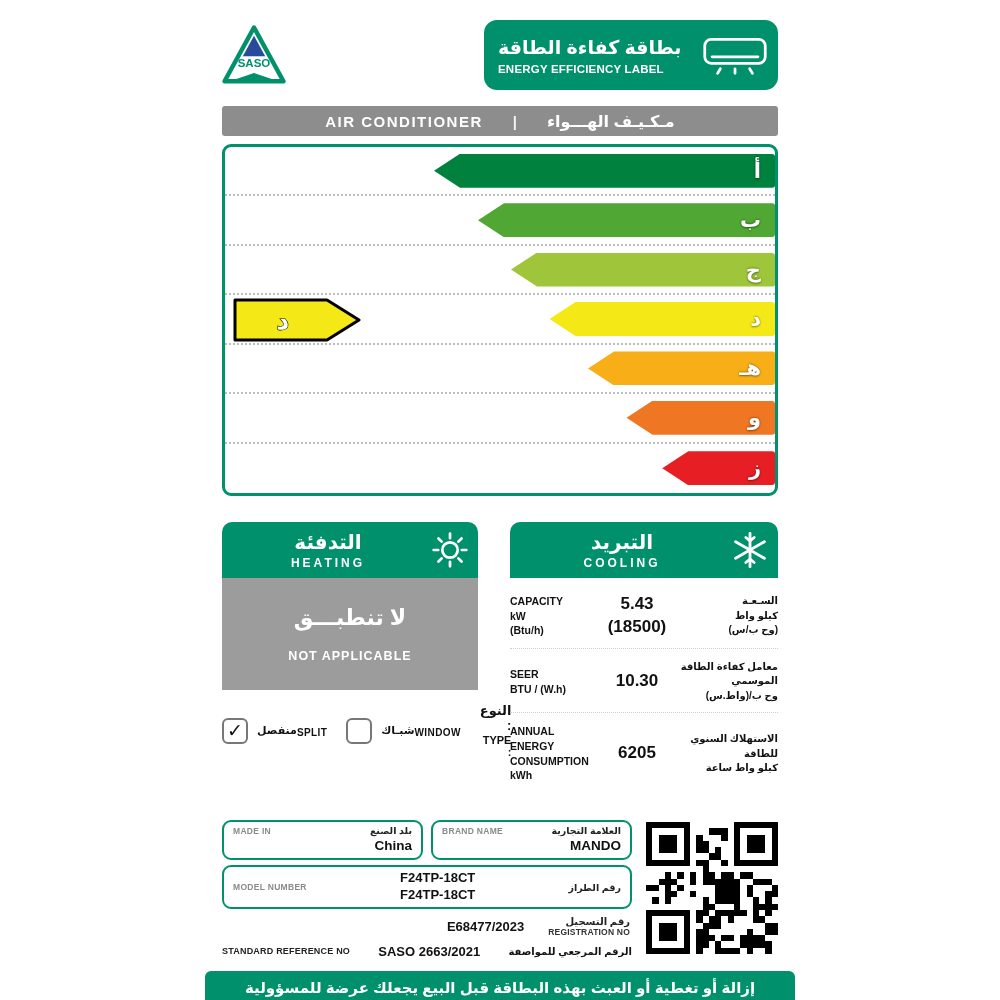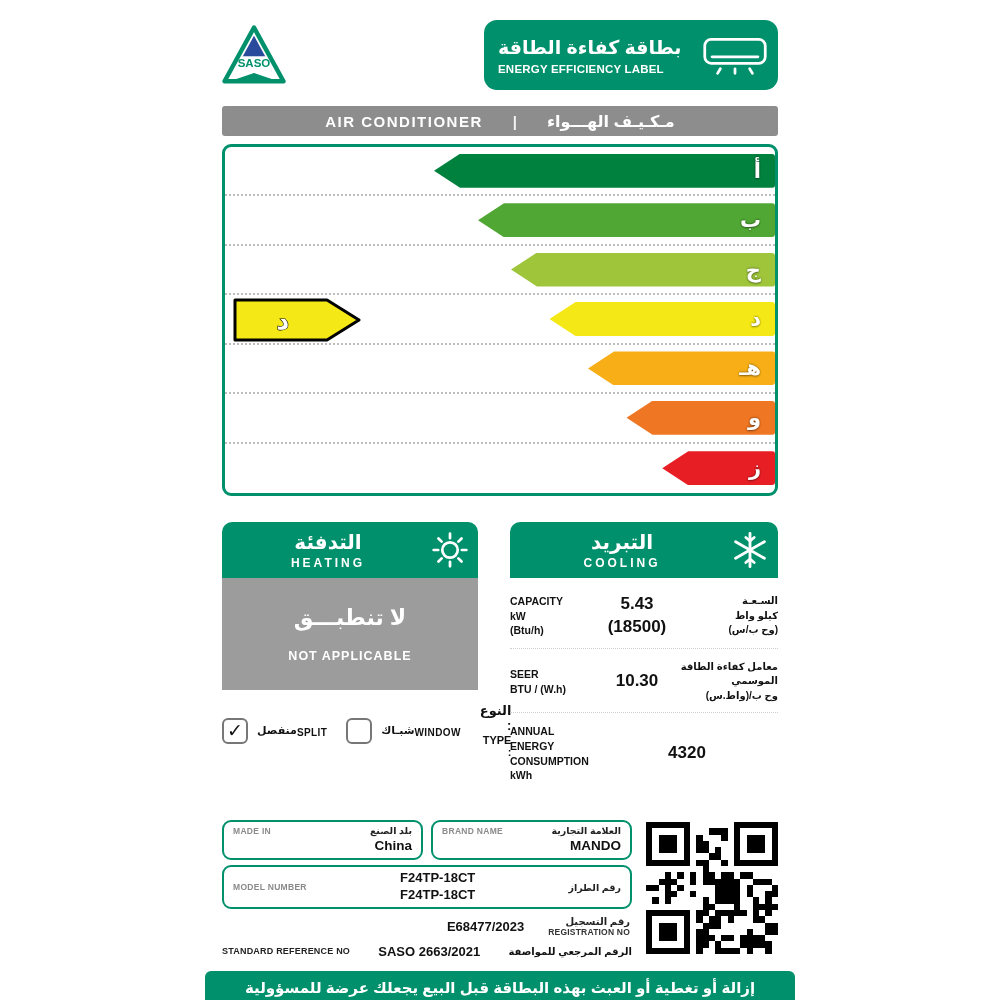--- a/index.html
+++ b/index.html
@@ -256,21 +256,26 @@
             <div>وح ب/(واط.س)</div>
           </div>
         </div>
         <div class="cool-row">
           <div class="cool-en">
             <div>ANNUAL ENERGY</div>
             <div>CONSUMPTION</div>
             <div>kWh</div>
           </div>
           <div class="cool-val">
-            <div>4320</div>
+            <div>6205</div>
+          </div>
+          <div class="cool-ar" dir="rtl">
+            <div>الاستهلاك السنوي</div>
+            <div>للطاقة</div>
+            <div>كيلو واط ساعة</div>
           </div>
         </div>
       </div>
     </div>
   </div>
 
   <div class="info">
     <div class="info-left">
       <div class="irow-a">
         <div class="ibox">

